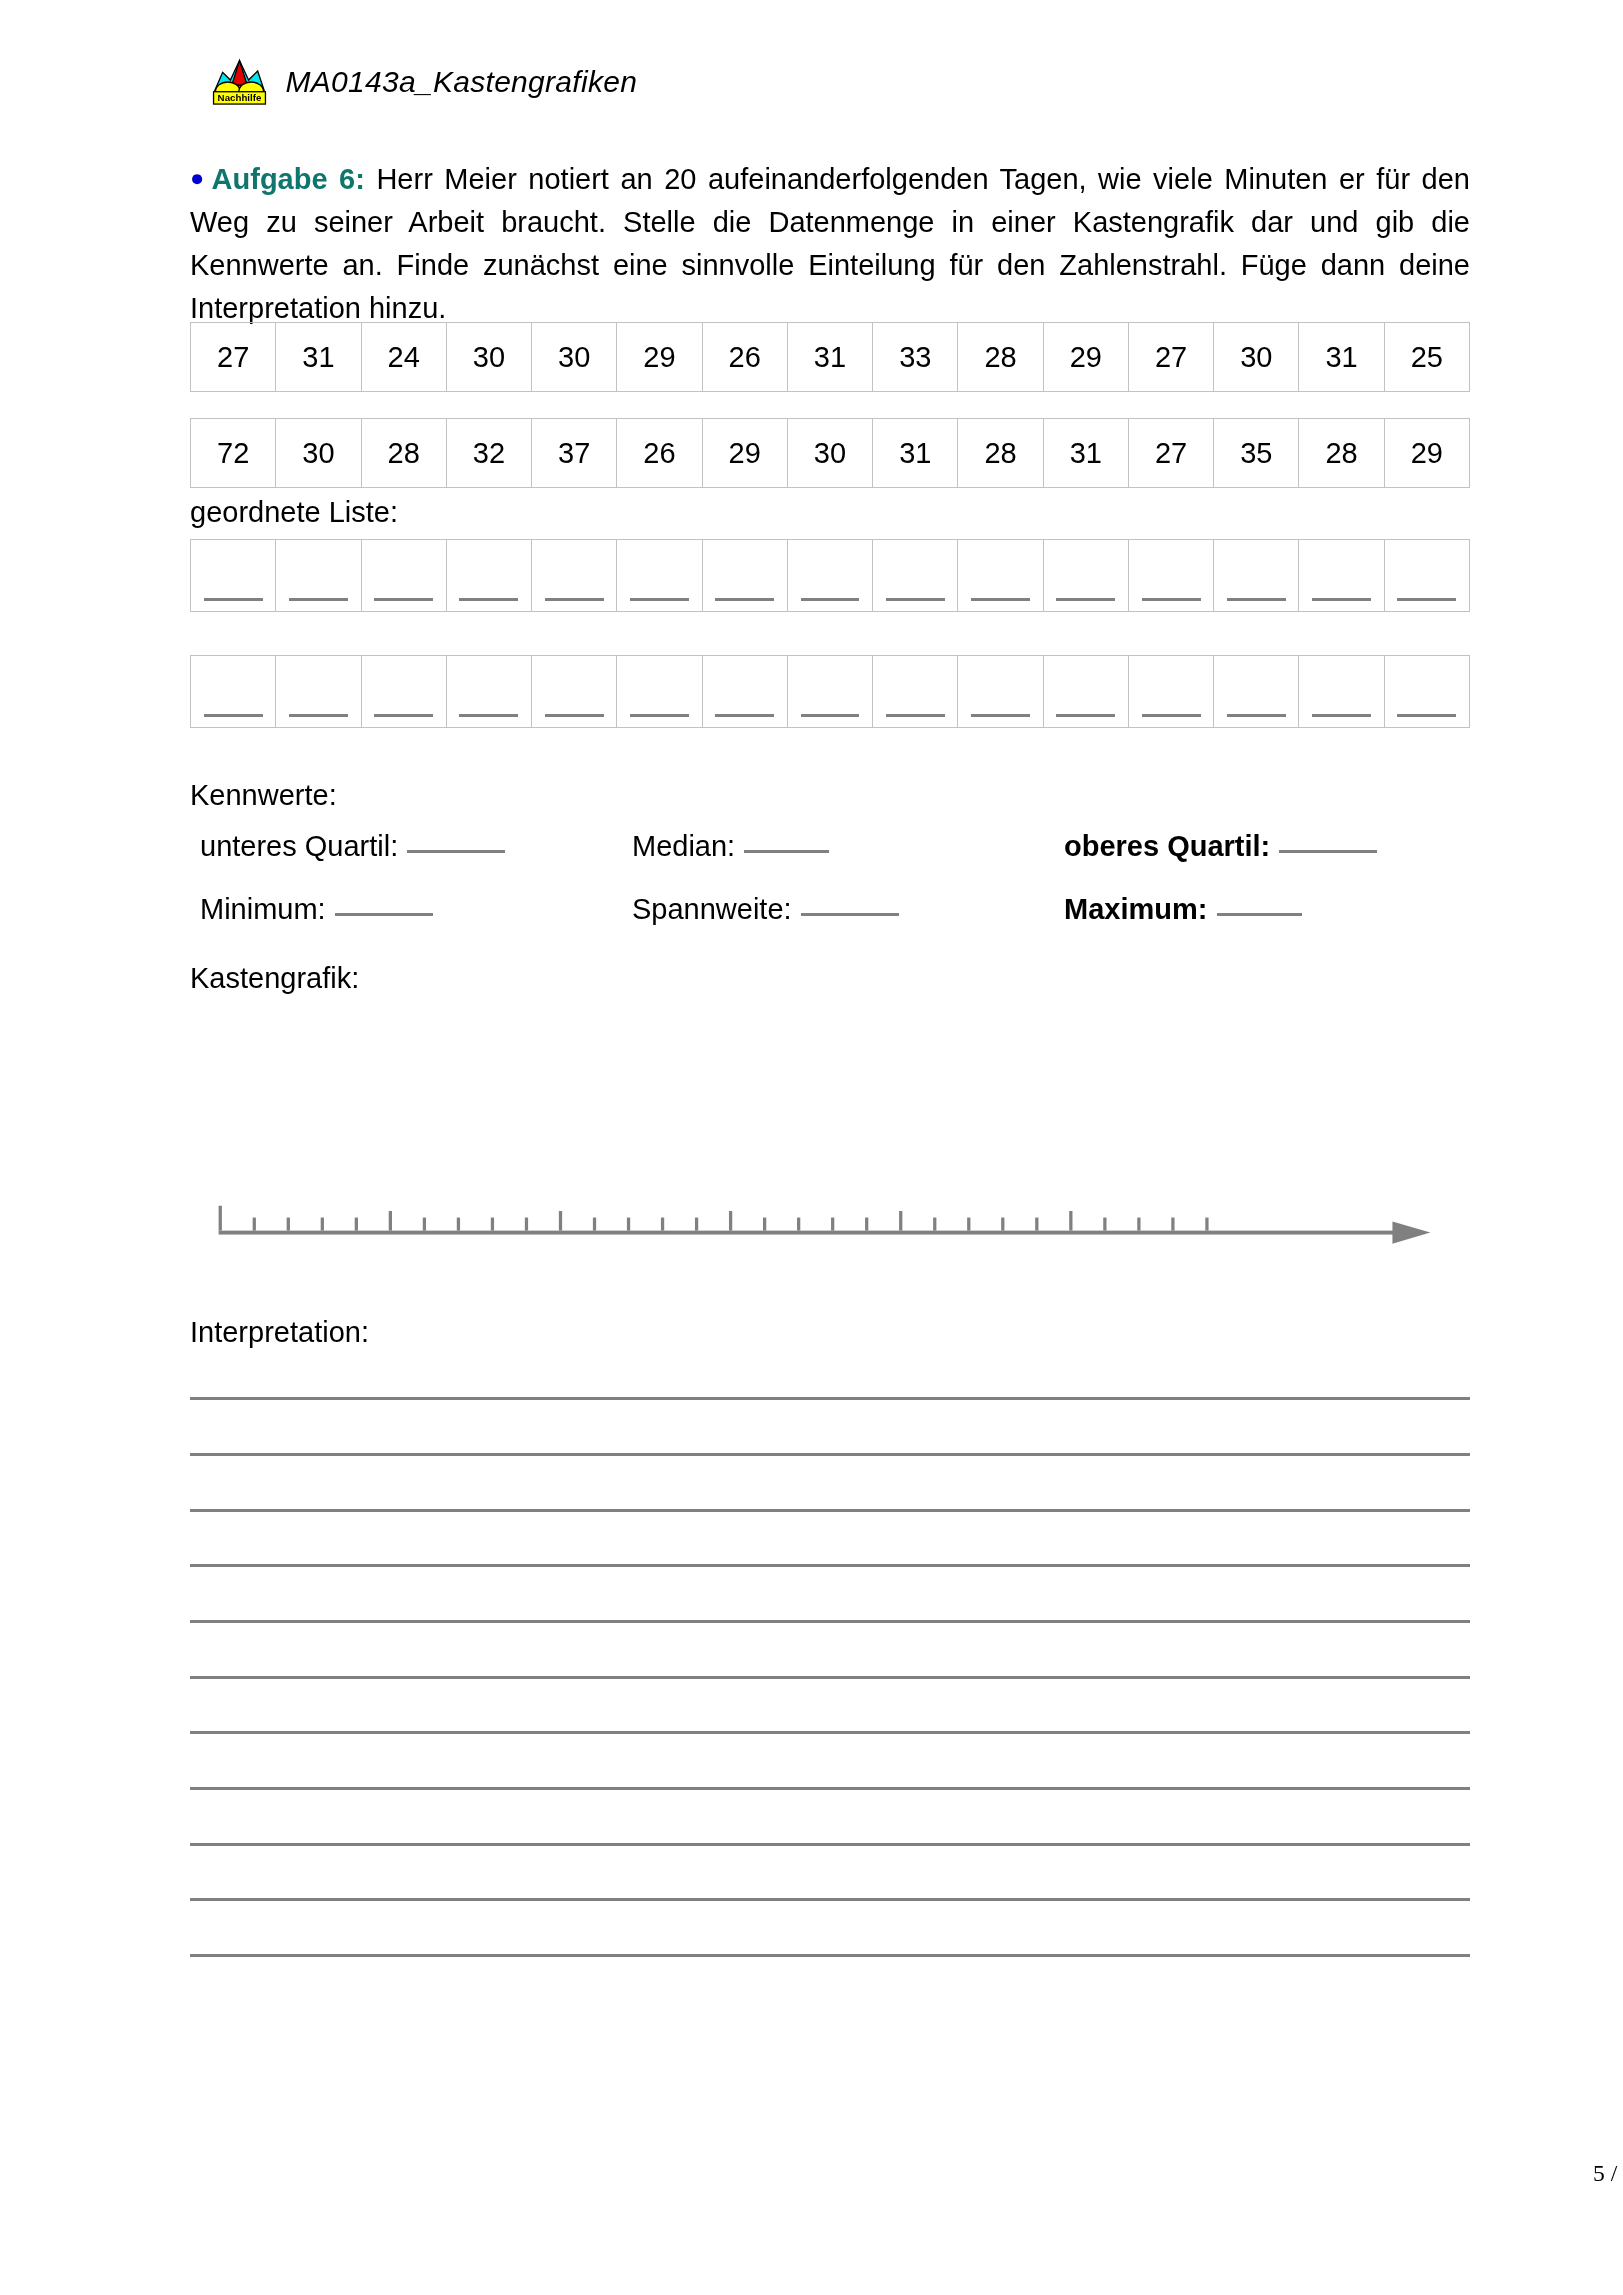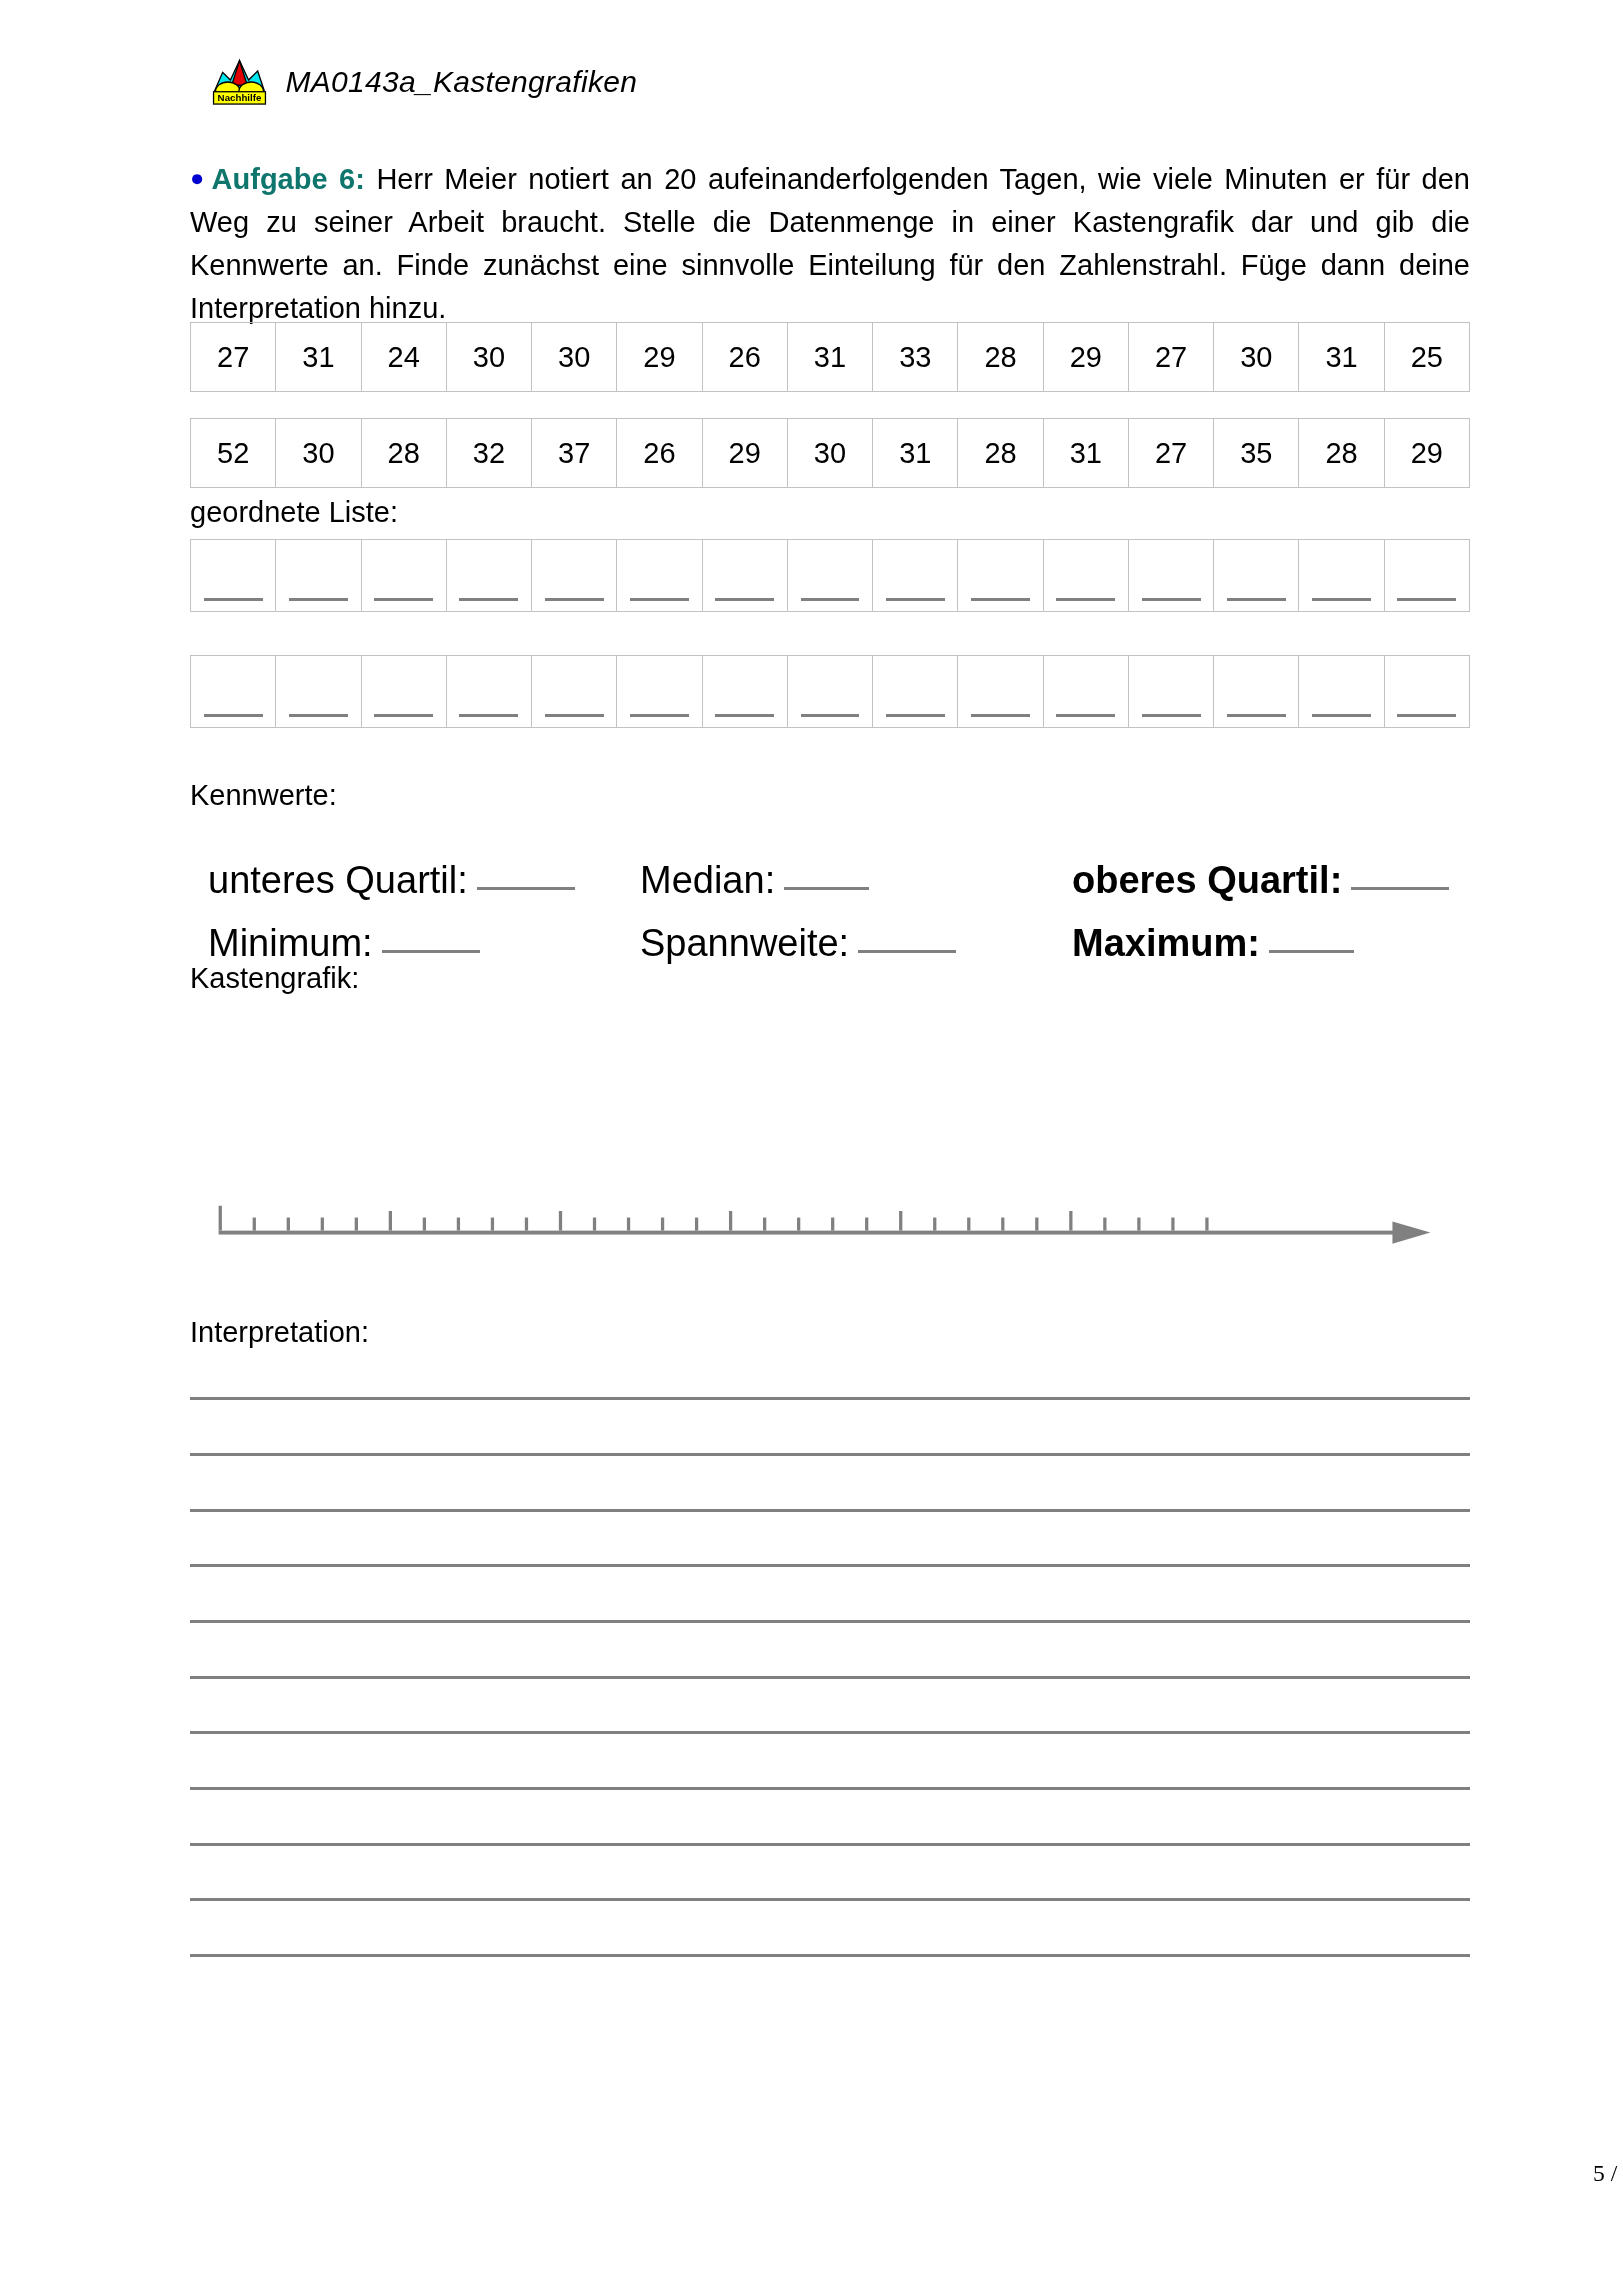--- a/index.html
+++ b/index.html
@@ -125,25 +125,24 @@
     height: 3.3px;
     background: #808080;
     margin-bottom: 7.9px;
   }
   #blank-row-1 { top: 539px; }
   #blank-row-2 { top: 655px; }
 
   
   .kenn-row {
     position: absolute;
-    left: 208px;
+    left: 200px;
     width: 1280px;
     display: flex;
-    font-size: 38px;
-    margin-top: 29px;
+    font-size: 29px;
   }
   #kenn-row-1 { top: 830px; }
   #kenn-row-2 { top: 893px; }
   .kenn-field {
     display: flex;
     align-items: baseline;
     white-space: nowrap;
   }
   .kenn-col-1 { width: 432px; }
   .kenn-col-2 { width: 432px; }
@@ -230,21 +229,21 @@
       <td>30</td>
       <td>31</td>
       <td>25</td>
     </tr>
   </tbody>
     </table>
 
   <table class="data-table" id="data-row-2">
     <tbody>
         <tr>
-      <td>52</td>
+      <td>72</td>
       <td>30</td>
       <td>28</td>
       <td>32</td>
       <td>37</td>
       <td>26</td>
       <td>29</td>
       <td>30</td>
       <td>31</td>
       <td>28</td>
       <td>31</td>

